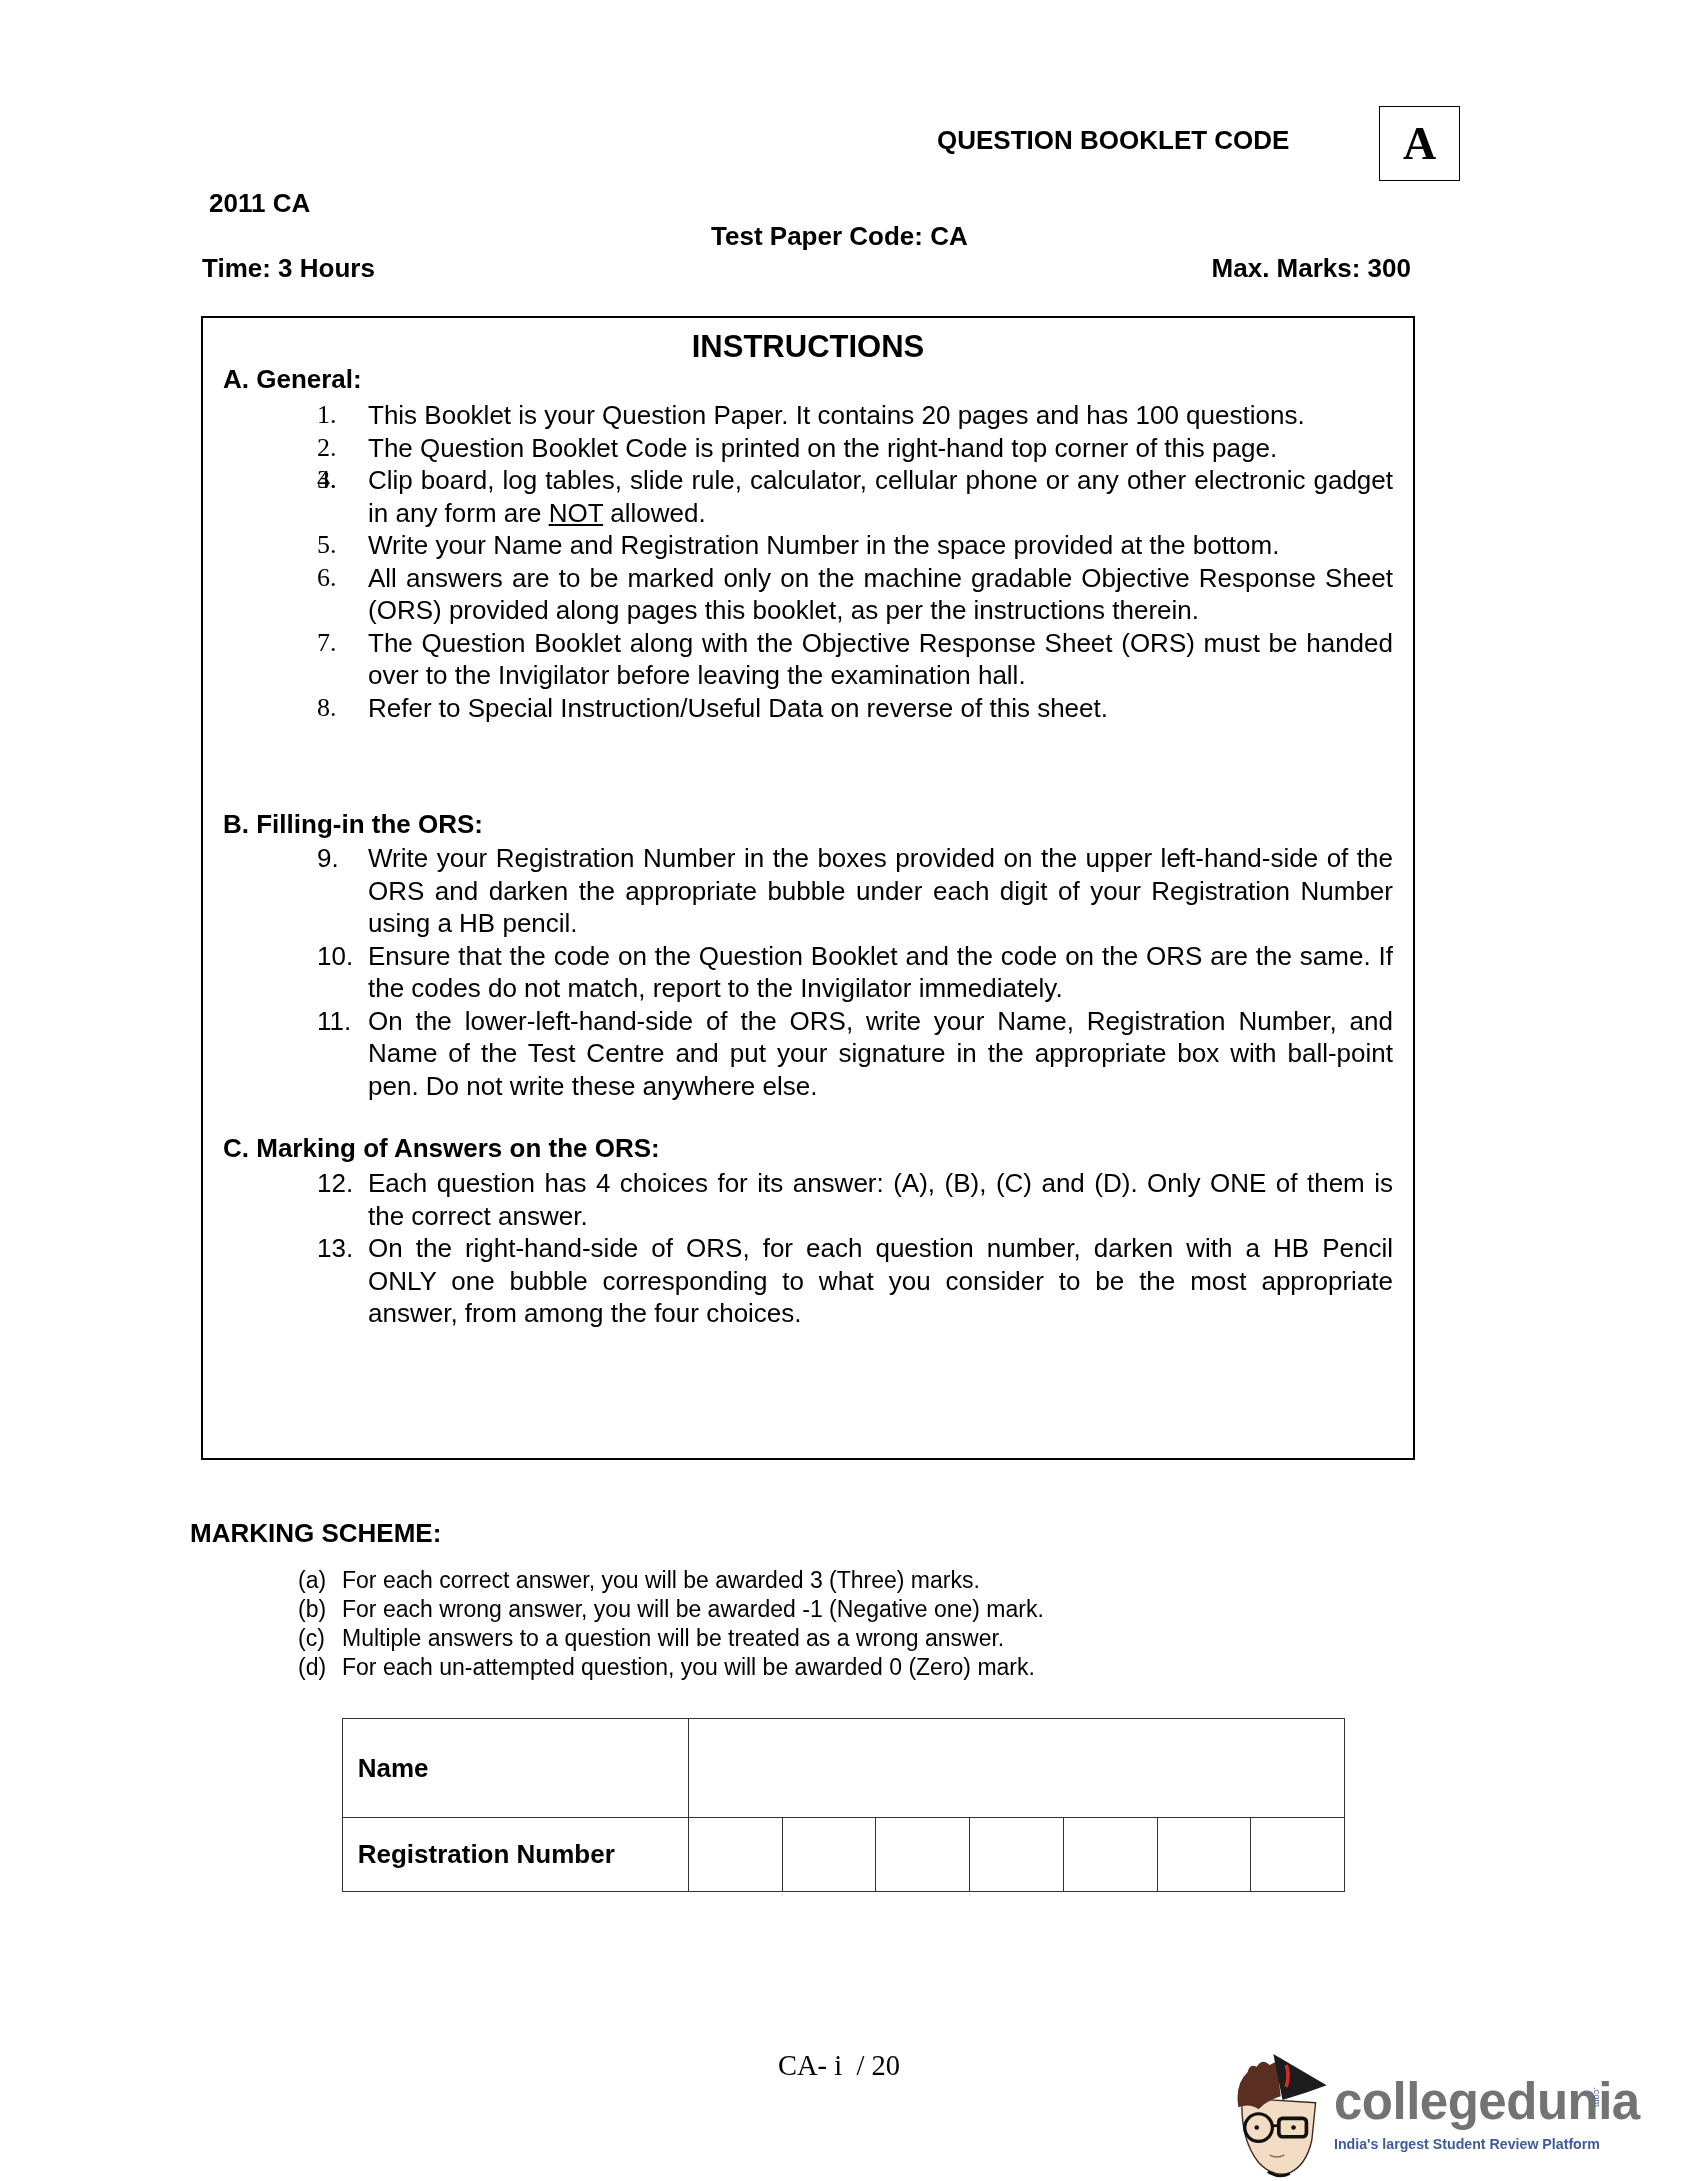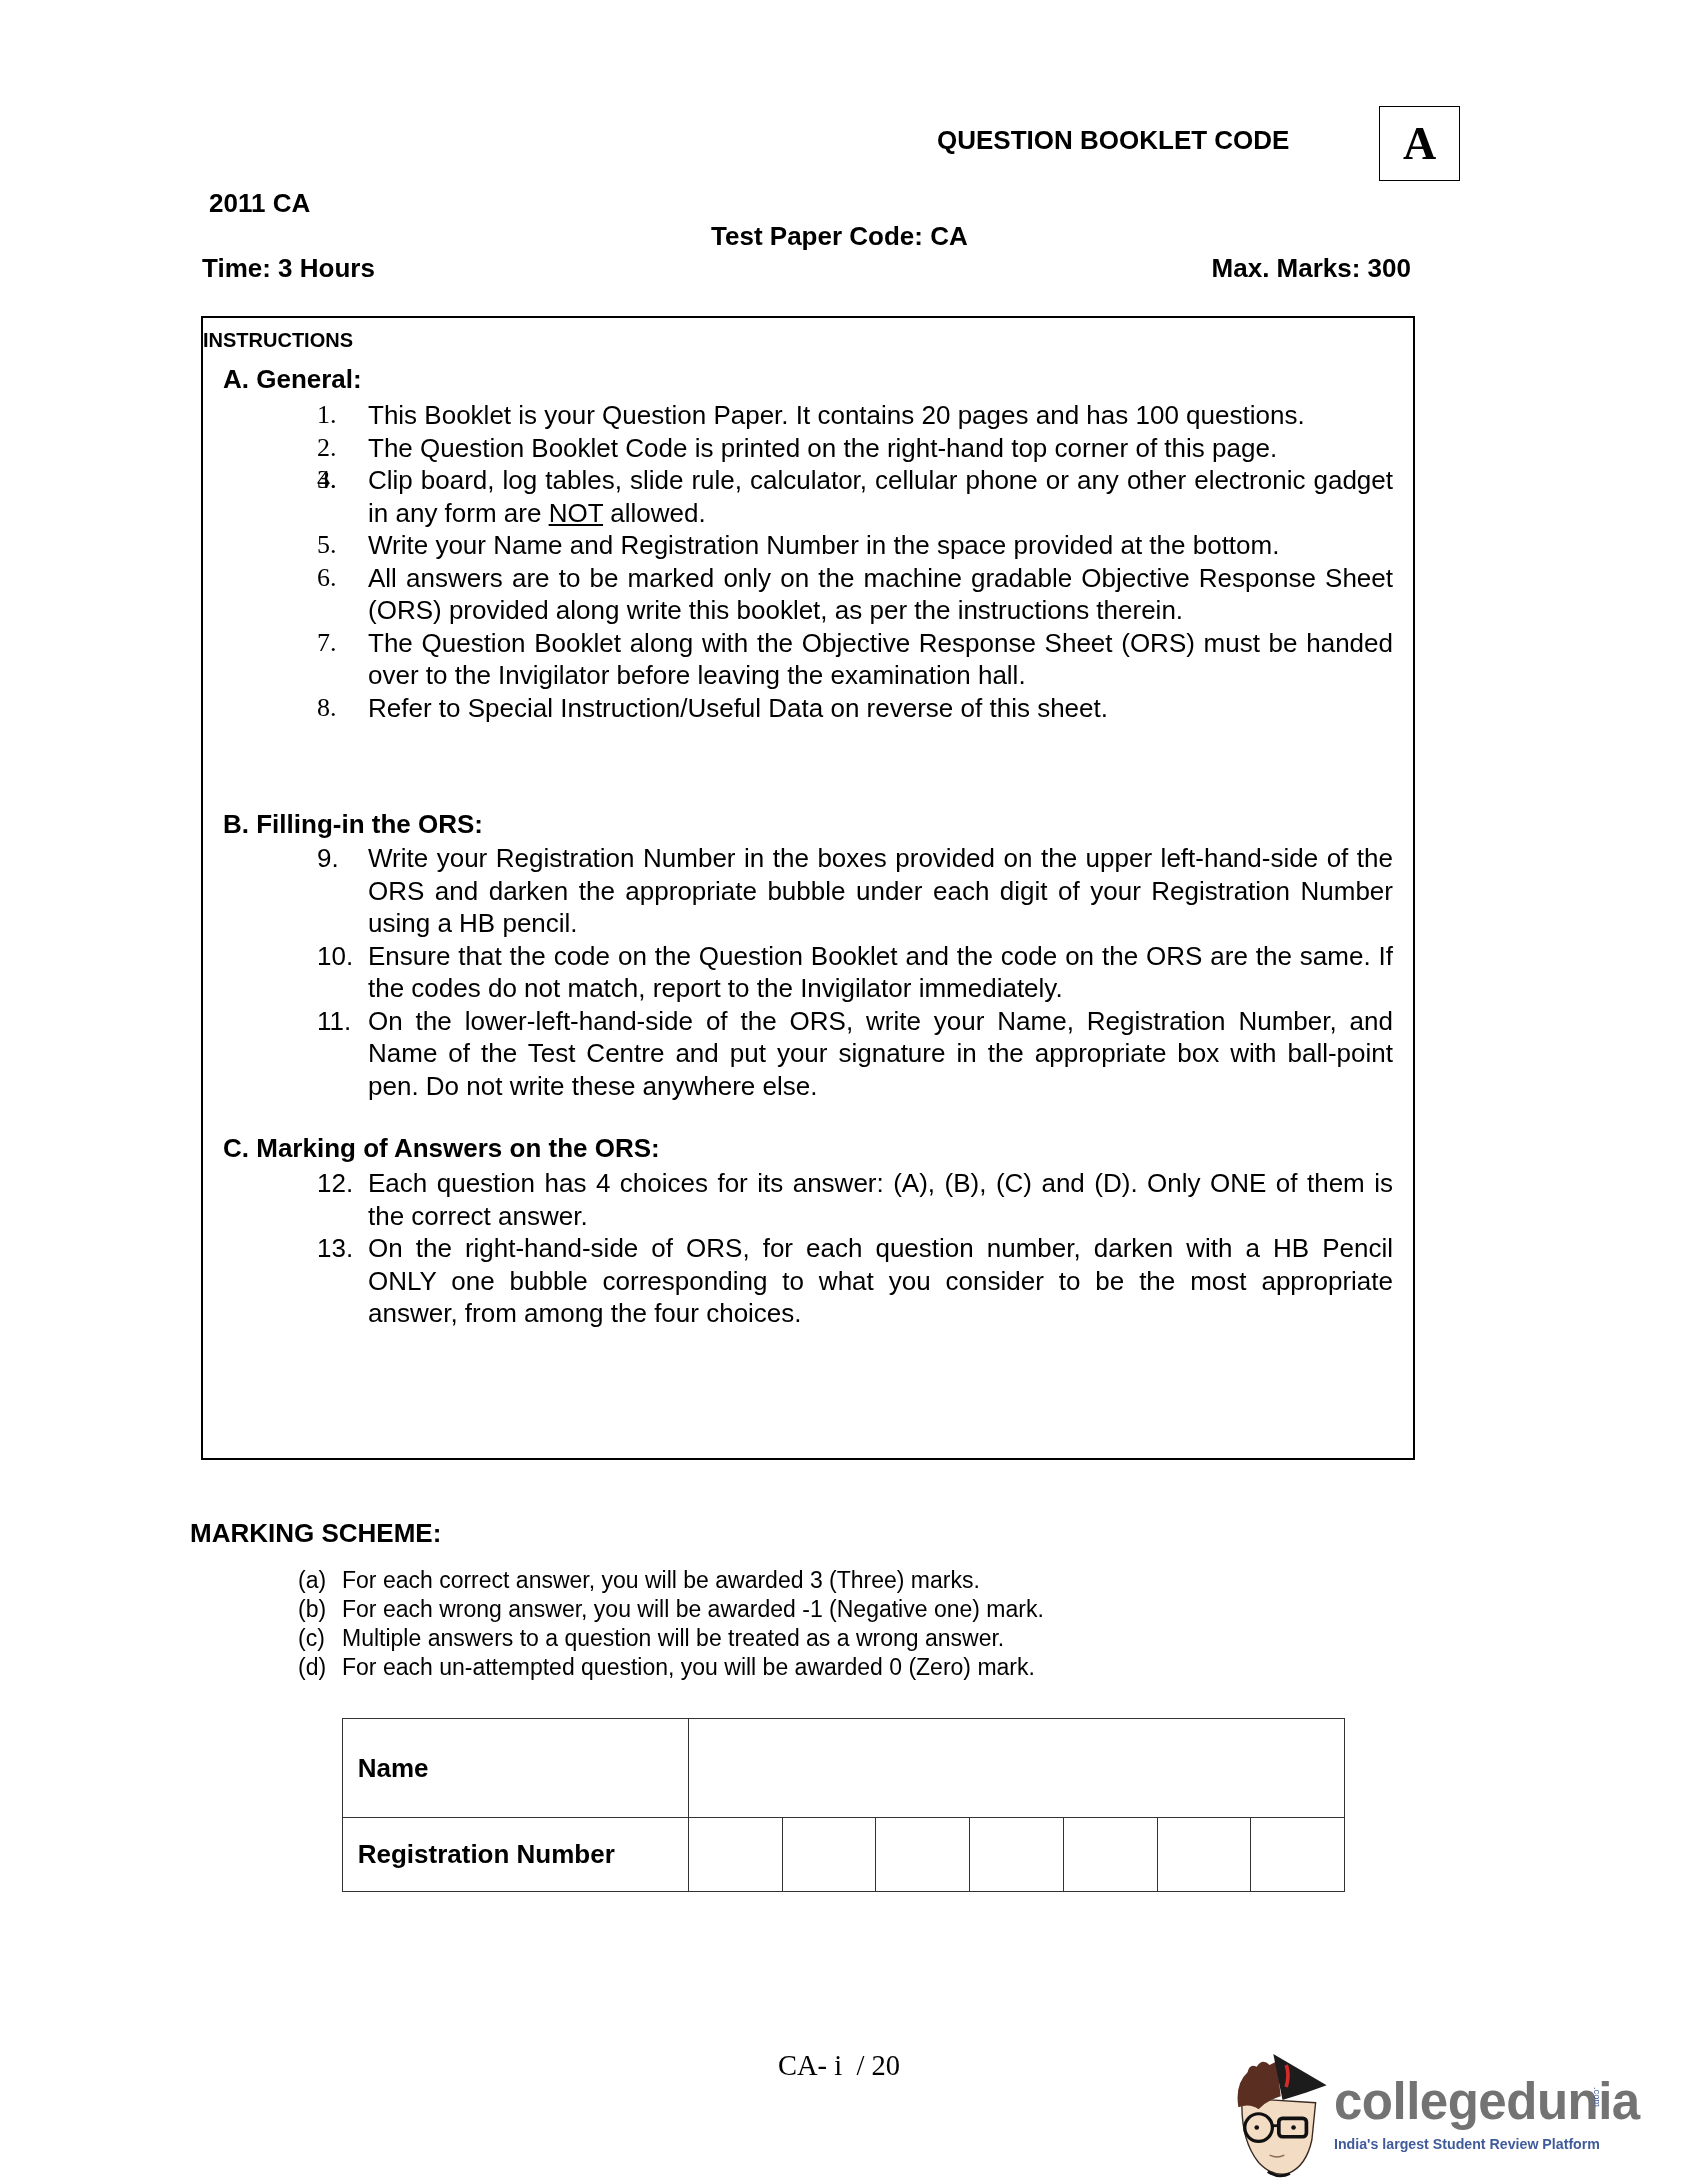--- a/index.html
+++ b/index.html
@@ -14,21 +14,21 @@
                       display:flex; align-items:center; justify-content:center;
                       font-family:"Liberation Serif", serif; font-weight:bold; font-size:46px; }
   .year-code { left:209px; top:188px; font-size:26px; font-weight:bold; }
   .paper-code { left:0; width:1686px; top:221px; font-size:26px; font-weight:bold; text-align:center; padding-left:1px; }
   .paper-code span { display:inline-block; margin-left:-9.2px; }
   .time { left:202px; top:253px; font-size:26px; font-weight:bold; }
   .max-marks { right:275px; top:253px; font-size:26px; font-weight:bold; text-align:right; }
 
   
   .instr-box { left:201px; top:316px; width:1214px; height:1144px; border:2.3px solid #000; box-sizing:border-box; }
-  .instr-title { position:absolute; left:0; right:0; top:11px; text-align:left; font-size:20px; font-weight:bold; }
+  .instr-title { position:absolute; left:0; right:0; top:11px; text-align:center; font-size:31px; font-weight:bold; }
   .section-head { position:absolute; left:20px; font-size:26px; font-weight:bold; white-space:nowrap; }
   .list { position:absolute; left:0; width:100%; }
   .item { position:relative; font-size:26px; line-height:32.5px; padding-left:165px; padding-right:20px; text-align:justify; }
   .item .num { position:absolute; left:114px; top:0; }
   .item .num.serif { font-family:"Liberation Serif", serif; }
   .u { text-decoration:underline; }
 
   
   .marking-head { left:190px; top:1518px; font-size:26px; font-weight:bold; }
   .mark-list { left:298px; top:1566px; }
@@ -67,21 +67,21 @@
 <div class="abs instr-box">
   <div class="instr-title">INSTRUCTIONS</div>
 
   <div class="section-head" style="top:46px;">A. General:</div>
   <div class="list" style="top:81px;">
       <div class="item"><span class="num serif">1.</span><span>This Booklet is your Question Paper. It contains </span><span class="bold">20</span><span> pages and has 100 questions.</span></div>
       <div class="item"><span class="num serif">2.</span><span>The Question Booklet </span><span class="bold">Code</span><span> is printed on the right-hand top corner of this page.</span></div>
       <div class="item"><span class="num serif">3.</span></div>
       <div class="item"><span class="num serif">4.</span><span class="bold">Clip board, log tables, slide rule, calculator, cellular phone or any other electronic gadget in any form are </span><span class="bold u">NOT</span><span class="bold"> allowed.</span></div>
       <div class="item"><span class="num serif">5.</span><span>Write your </span><span class="bold">Name</span><span> and </span><span class="bold">Registration Number</span><span> in the space provided at the bottom.</span></div>
-      <div class="item"><span class="num serif">6.</span><span>All answers are to be marked only on the machine gradable Objective Response Sheet </span><span class="bold">(ORS)</span><span> provided along write this booklet, as per the instructions therein.</span></div>
+      <div class="item"><span class="num serif">6.</span><span>All answers are to be marked only on the machine gradable Objective Response Sheet </span><span class="bold">(ORS)</span><span> provided along pages this booklet, as per the instructions therein.</span></div>
       <div class="item"><span class="num serif">7.</span><span>The Question Booklet along with the Objective Response Sheet </span><span class="bold">(ORS)</span><span> must be handed over to the Invigilator before leaving the examination hall.</span></div>
       <div class="item"><span class="num serif">8.</span><span>Refer to </span><span class="bold">Special Instruction</span><span>/</span><span class="bold">Useful Data</span><span> on reverse of this sheet.</span></div>
     </div>
 
   <div class="section-head" style="top:491px;">B. Filling-in the ORS:</div>
   <div class="list" style="top:524px;">
       <div class="item"><span class="num">9.</span><span>Write your Registration Number in the boxes provided on the upper left-hand-side of the </span><span class="bold">ORS</span><span> and darken the appropriate bubble under each digit of your Registration Number using a </span><span class="bold">HB pencil</span><span>.</span></div>
       <div class="item"><span class="num">10.</span><span>Ensure that the </span><span class="bold">code</span><span> on the </span><span class="bold">Question Booklet</span><span> and the </span><span class="bold">code</span><span> on the </span><span class="bold">ORS</span><span> are the same.  If the codes do not match, report to the Invigilator immediately.</span></div>
       <div class="item"><span class="num">11.</span><span>On the lower-left-hand-side of the </span><span class="bold">ORS</span><span>, write your Name, Registration Number, and Name of the Test Centre and put your signature in the appropriate box with ball-point pen. Do not write these anywhere else.</span></div>
     </div>

